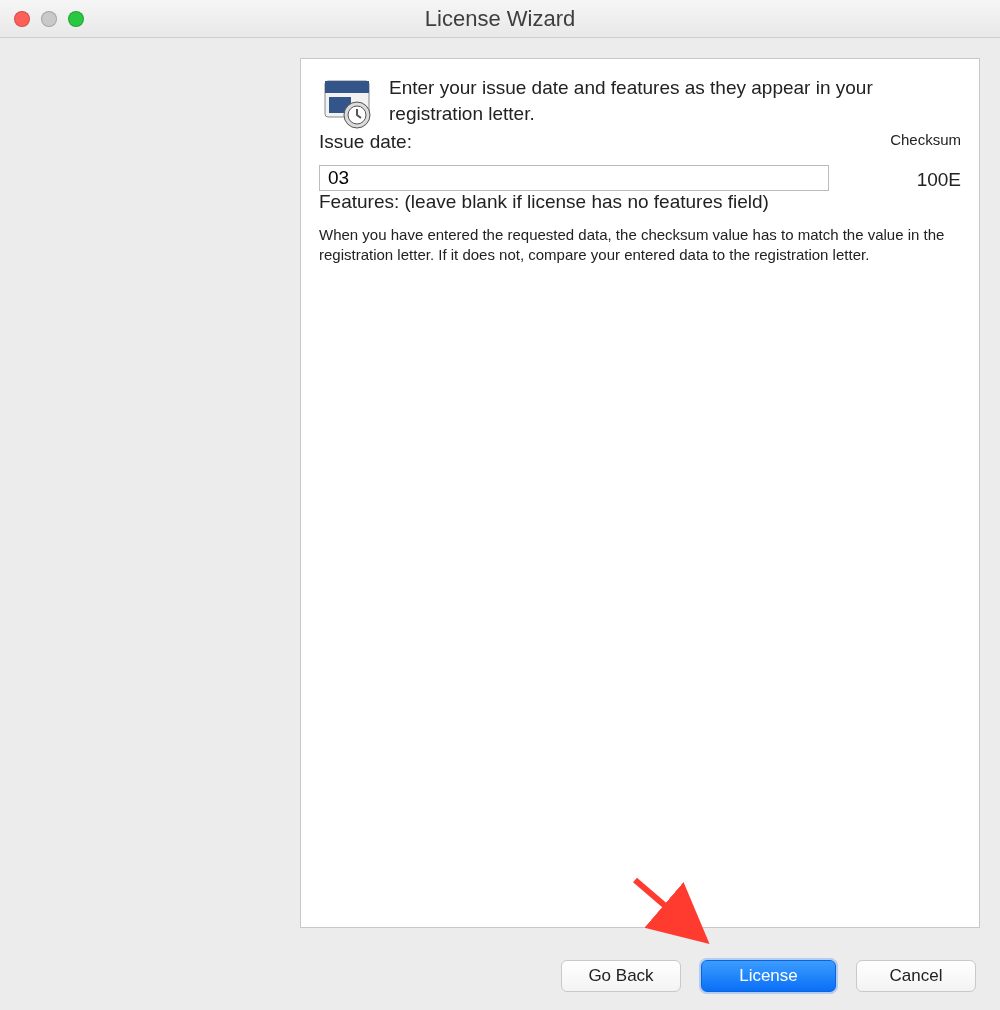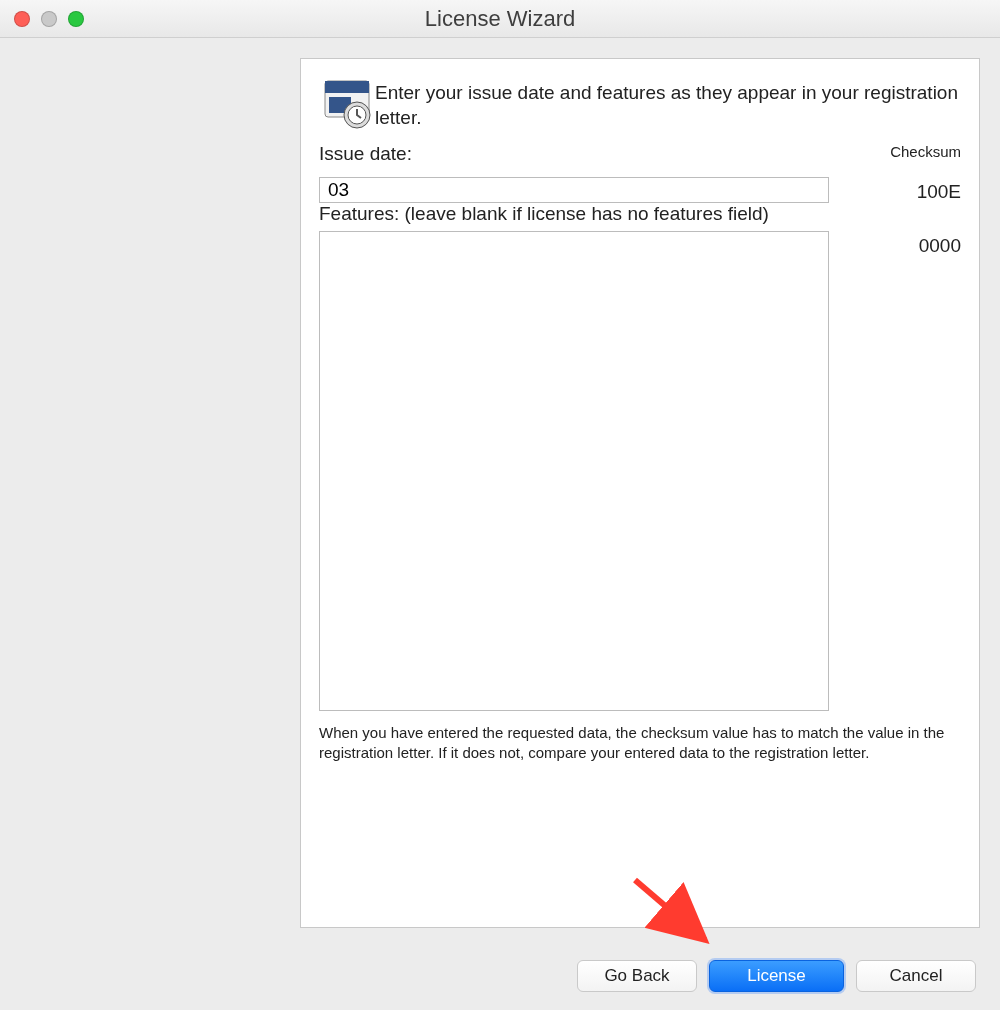--- a/index.html
+++ b/index.html
@@ -59,22 +59,22 @@
       top: 20px;
       width: 680px;
       height: 870px;
       background: #ffffff;
       border: 1px solid #c8c8c8;
       padding: 16px 18px 18px 18px;
     }
 
     .header-row {
       display: flex;
-      align-items: flex-end;
-      margin-bottom: 12px;
+      gap: 14px;
+      align-items: flex-start;
     }
     .app-icon {
       width: 56px; height: 56px;
       flex: 0 0 56px;
       position: relative;
     }
     .header-text {
       font-size: 19px;
       line-height: 1.35;
     }
@@ -118,21 +118,21 @@
       line-height: 1.35;
     }
 
     
     .buttonbar {
       position: absolute;
       left: 0; right: 0;
       bottom: 18px;
       display: flex;
       justify-content: flex-end;
-      gap: 12px;
+      gap: 20px;
       padding: 0 24px;
     }
     .btn {
       min-width: 120px;
       height: 32px;
       border-radius: 6px;
       border: 1px solid #c9c9c9;
       background: linear-gradient(#ffffff, #f3f3f3);
       font-size: 17px;
       color: #222;
@@ -188,24 +188,20 @@
     <div class="form-grid">
       <div class="lbl">Issue date:</div>
       <div class="checksum-head">Checksum</div>
 
       <input class="text-input" type="text" value="03" style="">
       <div class="checksum-val">100E</div>
     </div>
 
     <div class="lbl features-label">Features: (leave blank if license has no features field)</div>
 
-    <div class="form-grid" style="margin-top:6px;">
-      <textarea class="features-area" style=""></textarea>
-      <div class="checksum-val">0000</div>
-    </div>
 
     <div class="help-text">When you have entered the requested data, the checksum value has to match the value in the registration letter.  If it does not, compare your entered data to the registration letter.</div>
 
   </div>
 
   <svg class="arrow" width="100" height="90">
     <defs>
       <marker id="ah" markerWidth="12" markerHeight="12" refX="9" refY="5" orient="auto">
         <path d="M0,0 L10,5 L0,10 Z" fill="#ff3b2f"></path>
       </marker>

